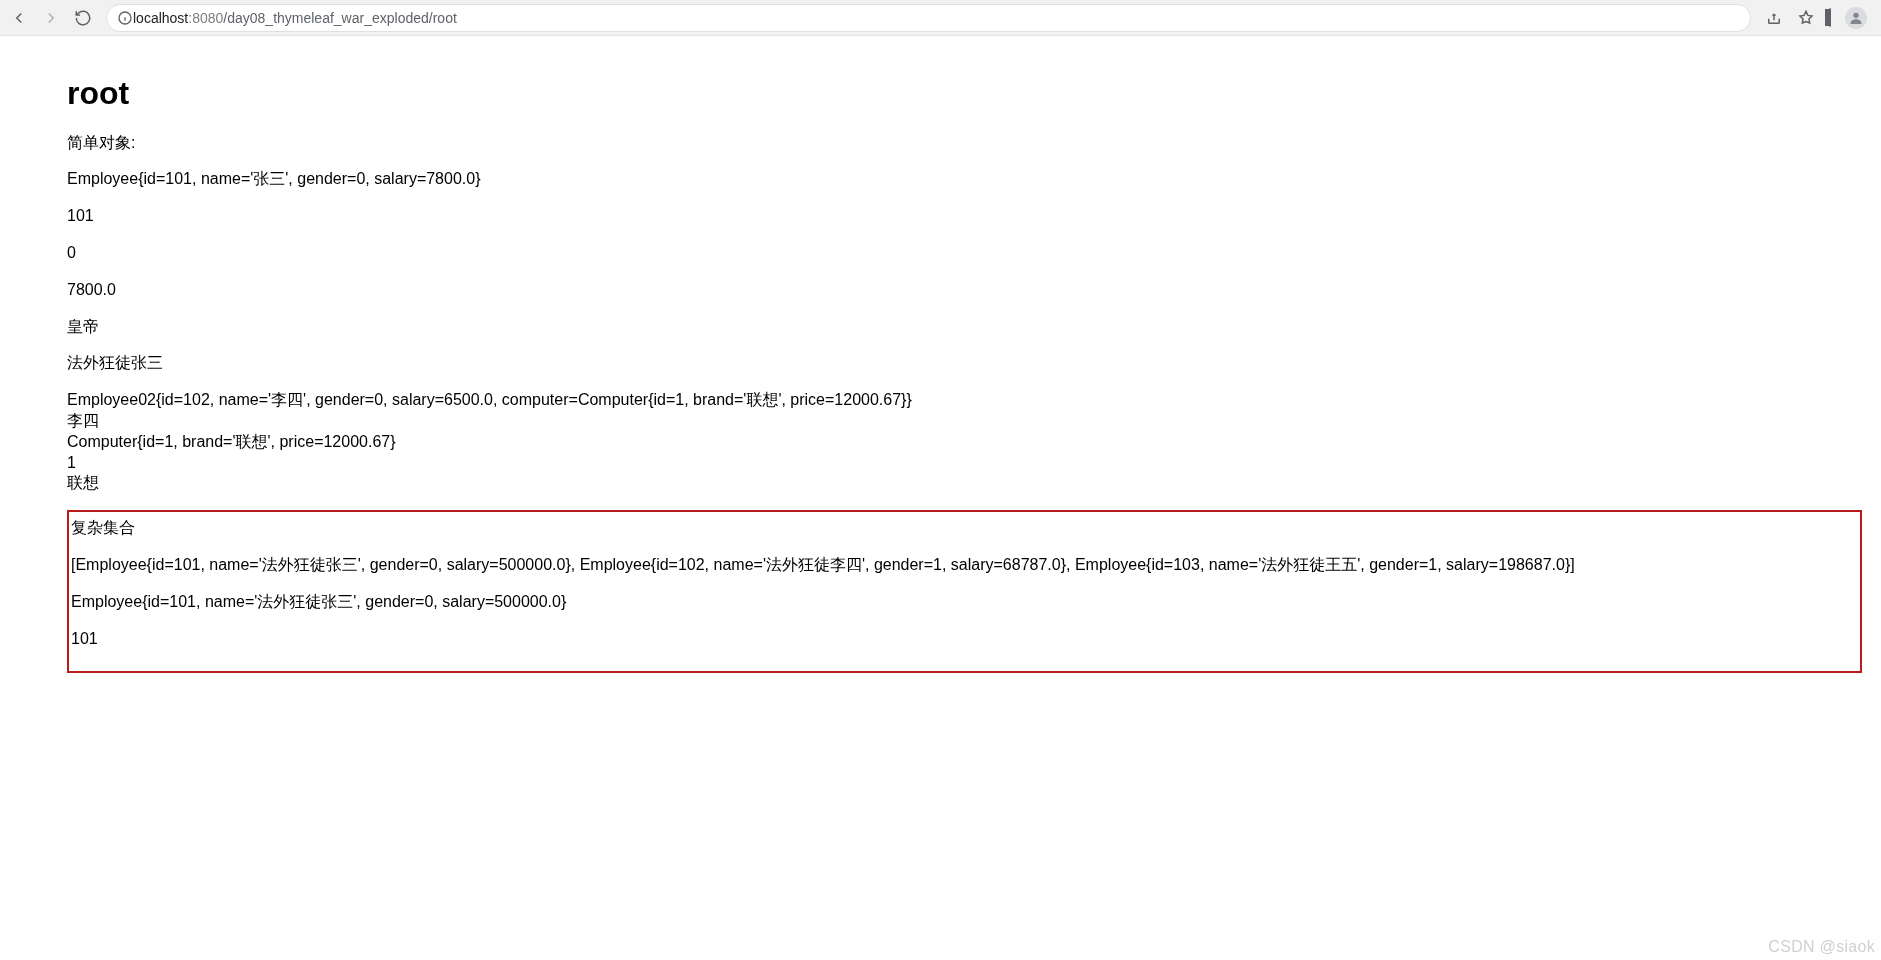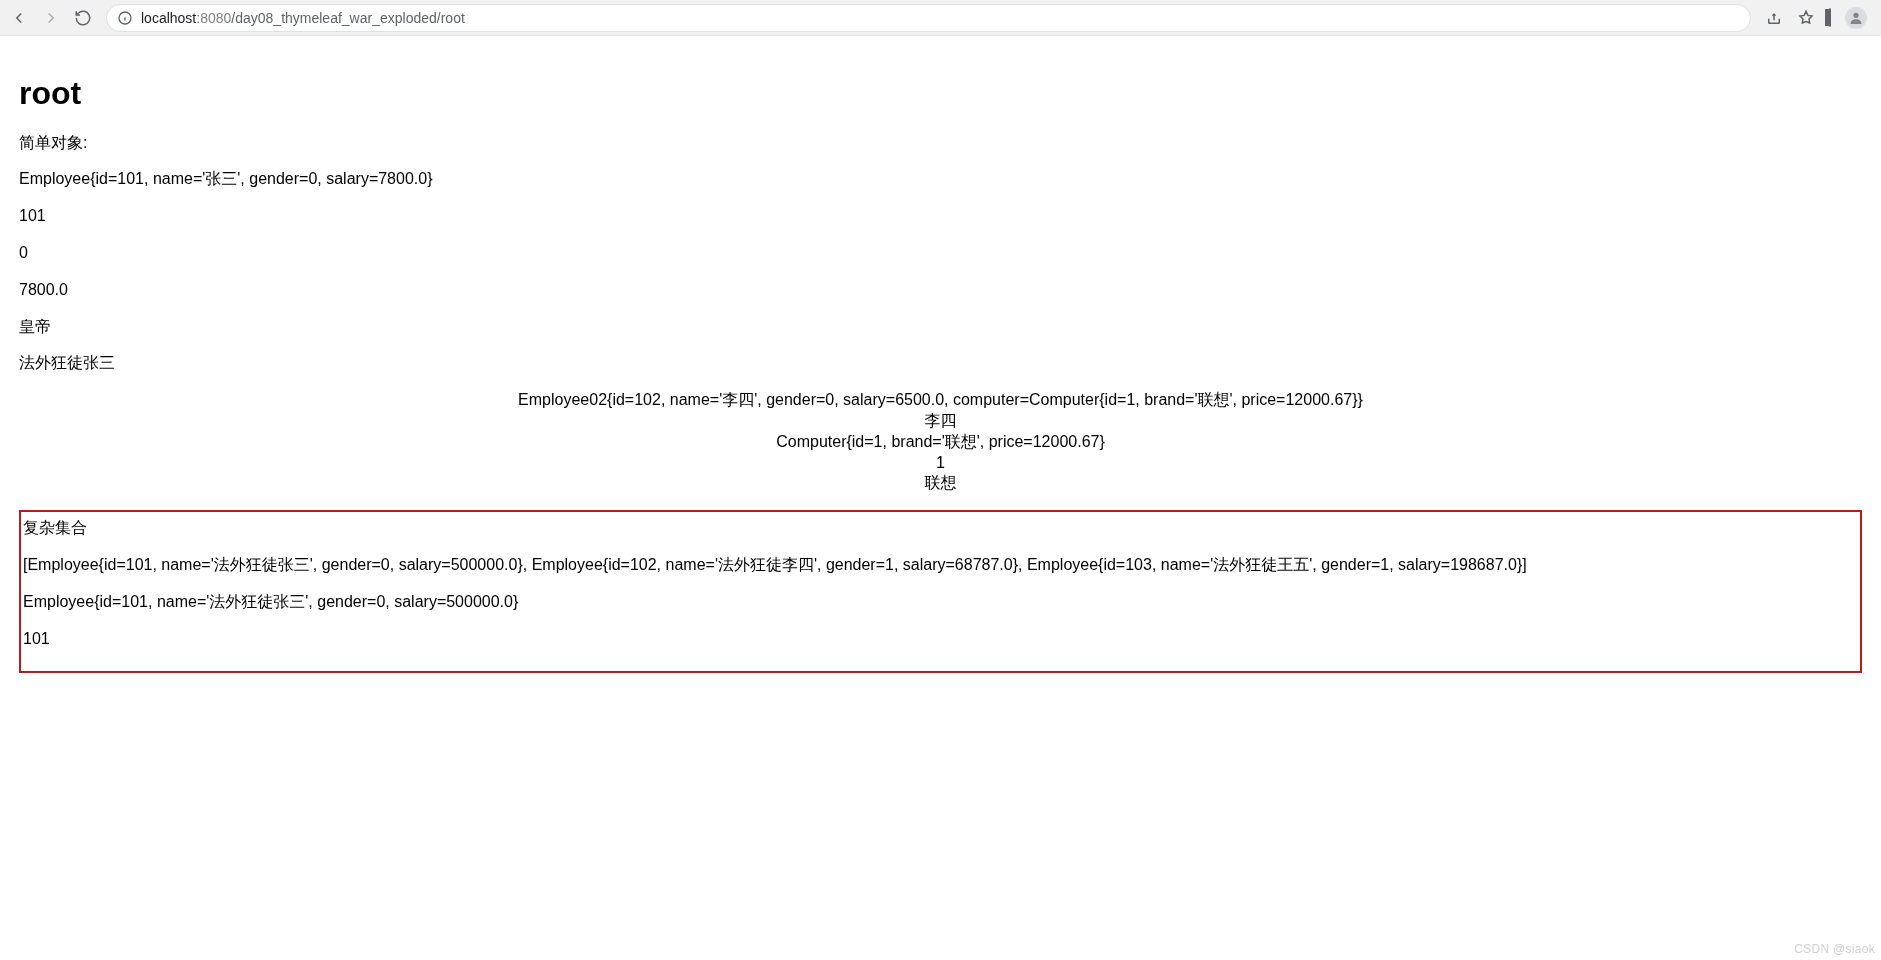--- a/index.html
+++ b/index.html
@@ -33,21 +33,20 @@
     .chrome-icon.disabled { color: #b0b0b0; }
 
     .addr-wrap {
       flex: 1;
       height: 28px;
       background: #fff;
       border-radius: 14px;
       display: flex;
       align-items: center;
       padding: 0 10px;
-      gap: 8px;
       border: 1px solid #e0e0e0;
     }
     .addr-info {
       width: 16px; height: 16px;
       display: inline-flex;
       align-items: center; justify-content: center;
       color: #5f6368;
     }
     .addr-info svg { width:16px; height:16px; }
     .addr-text {
@@ -82,40 +81,41 @@
     }
 
     
     .page {
       padding: 19px;
       font-size: 16px;
       color: #000;
       line-height: 1.3;
       height: calc(100% - 36px);
       position: relative;
+      margin-left: 48px;
     }
     h1 {
       font-size: 32px;
       font-weight: 700;
       margin: 18px 0 18px;
     }
     p { margin: 0 0 16px; }
-    .tight { margin: 0; line-height: 1.3; text-align: center; }
+    .tight { margin: 0; line-height: 1.3; }
 
     .red-box {
       border: 2px solid #b91c1c;
       padding: 0 2px 6px;
       margin-top: 16px;
     }
     .red-box p:first-child { margin-top: 6px; }
 
     .watermark {
       position: absolute;
       right: 6px; bottom: 2px;
-      font-size: 12px;
+      font-size: 16px;
       color: #d0d0d0;
       letter-spacing: .3px;
     }
   </style>
 </head>
 <body>
 
 <div class="chrome-bar">
   <span class="chrome-icon">
     <svg viewBox="0 0 24 24" fill="none" stroke="currentColor" stroke-width="2">

